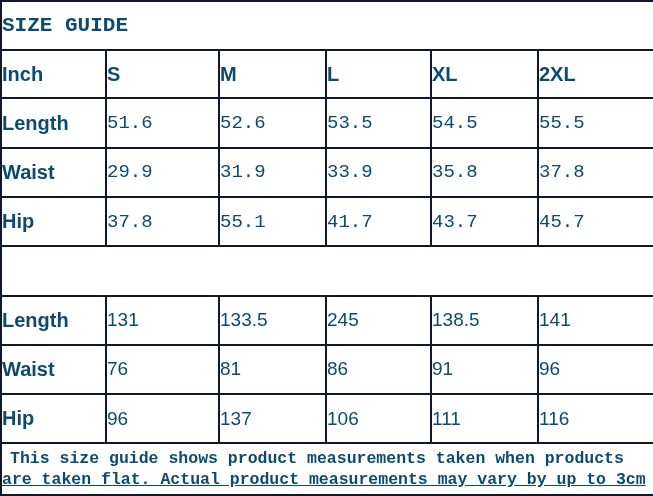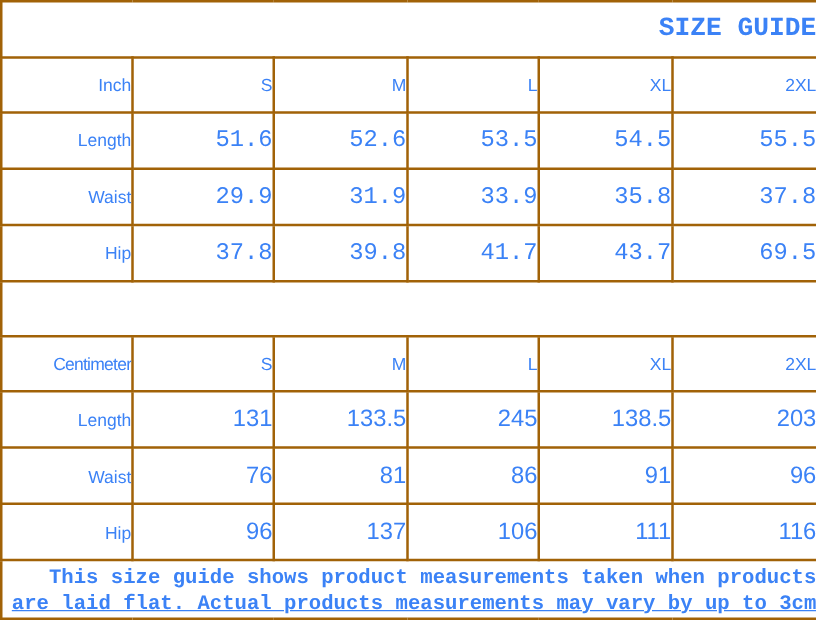--- a/index.html
+++ b/index.html
@@ -14,43 +14,43 @@
     box-sizing: border-box;
     overflow: hidden;
   }
   table.size-guide {
     border-collapse: collapse;
     table-layout: fixed;
     width: 653px;
     height: 496px;
   }
   table.size-guide td {
-    border: 2px solid #a16207;
+    border: 2px solid #0f172a;
     padding: 0;
-    text-align: right;
+    text-align: left;
     vertical-align: middle;
-    color: #3b82f6;
+    color: #0c4a6e;
     overflow: hidden;
   }
   tr.r-title  { height: 44px; }
   tr.r-head   { height: 43px; }
   tr.r-data   { height: 44px; }
   tr.r-gap    { height: 44px; }
   tr.r-foot   { height: 46px; }
 
   .title-cell {
     font-family: "Liberation Mono", monospace;
     font-weight: bold;
     font-size: 21px;
     letter-spacing: 0px;
   }
   .head-cell, .label-cell {
     font-family: "Liberation Sans", sans-serif;
-    font-weight: normal;
-    font-size: 14px;
+    font-weight: bold;
+    font-size: 20px;
     margin-top: 44px;
   }
   .tight { letter-spacing: -0.6px; }
   .inch-val {
     font-family: "Liberation Mono", monospace;
     font-weight: normal;
     font-size: 19px;
     margin-left: 11px;
   }
   .cm-val {
@@ -111,46 +111,38 @@
       <td class="inch-val">29.9</td>
       <td class="inch-val">31.9</td>
       <td class="inch-val">33.9</td>
       <td class="inch-val">35.8</td>
       <td class="inch-val">37.8</td>
     </tr>
 
     <tr class="r-data">
       <td class="label-cell">Hip</td>
       <td class="inch-val">37.8</td>
-      <td class="inch-val">39.8</td>
+      <td class="inch-val">55.1</td>
       <td class="inch-val">41.7</td>
       <td class="inch-val">43.7</td>
-      <td class="inch-val">69.5</td>
+      <td class="inch-val">45.7</td>
     </tr>
 
     <tr class="r-gap">
       <td colspan="6"></td>
     </tr>
 
-    <tr class="r-head">
-      <td class="head-cell tight">Centimeter</td>
-      <td class="head-cell">S</td>
-      <td class="head-cell">M</td>
-      <td class="head-cell">L</td>
-      <td class="head-cell">XL</td>
-      <td class="head-cell">2XL</td>
-    </tr>
 
     <tr class="r-data">
       <td class="label-cell">Length</td>
       <td class="cm-val">131</td>
       <td class="cm-val">133.5</td>
       <td class="cm-val">245</td>
       <td class="cm-val">138.5</td>
-      <td class="cm-val">203</td>
+      <td class="cm-val">141</td>
     </tr>
 
     <tr class="r-data">
       <td class="label-cell">Waist</td>
       <td class="cm-val">76</td>
       <td class="cm-val">81</td>
       <td class="cm-val">86</td>
       <td class="cm-val">91</td>
       <td class="cm-val">96</td>
     </tr>
@@ -160,18 +152,18 @@
       <td class="cm-val">96</td>
       <td class="cm-val">137</td>
       <td class="cm-val">106</td>
       <td class="cm-val">111</td>
       <td class="cm-val">116</td>
     </tr>
 
     <tr class="r-foot">
       <td colspan="6" class="foot-cell">
         <div class="foot-line1">This size guide shows product measurements taken when products</div>
-        <div class="foot-line2">are laid flat. Actual products measurements may vary by up to 3cm</div>
+        <div class="foot-line2">are taken flat. Actual product measurements may vary by up to 3cm</div>
       </td>
     </tr>
   </tbody>
     </table>
 </div>
 
 </body></html>

